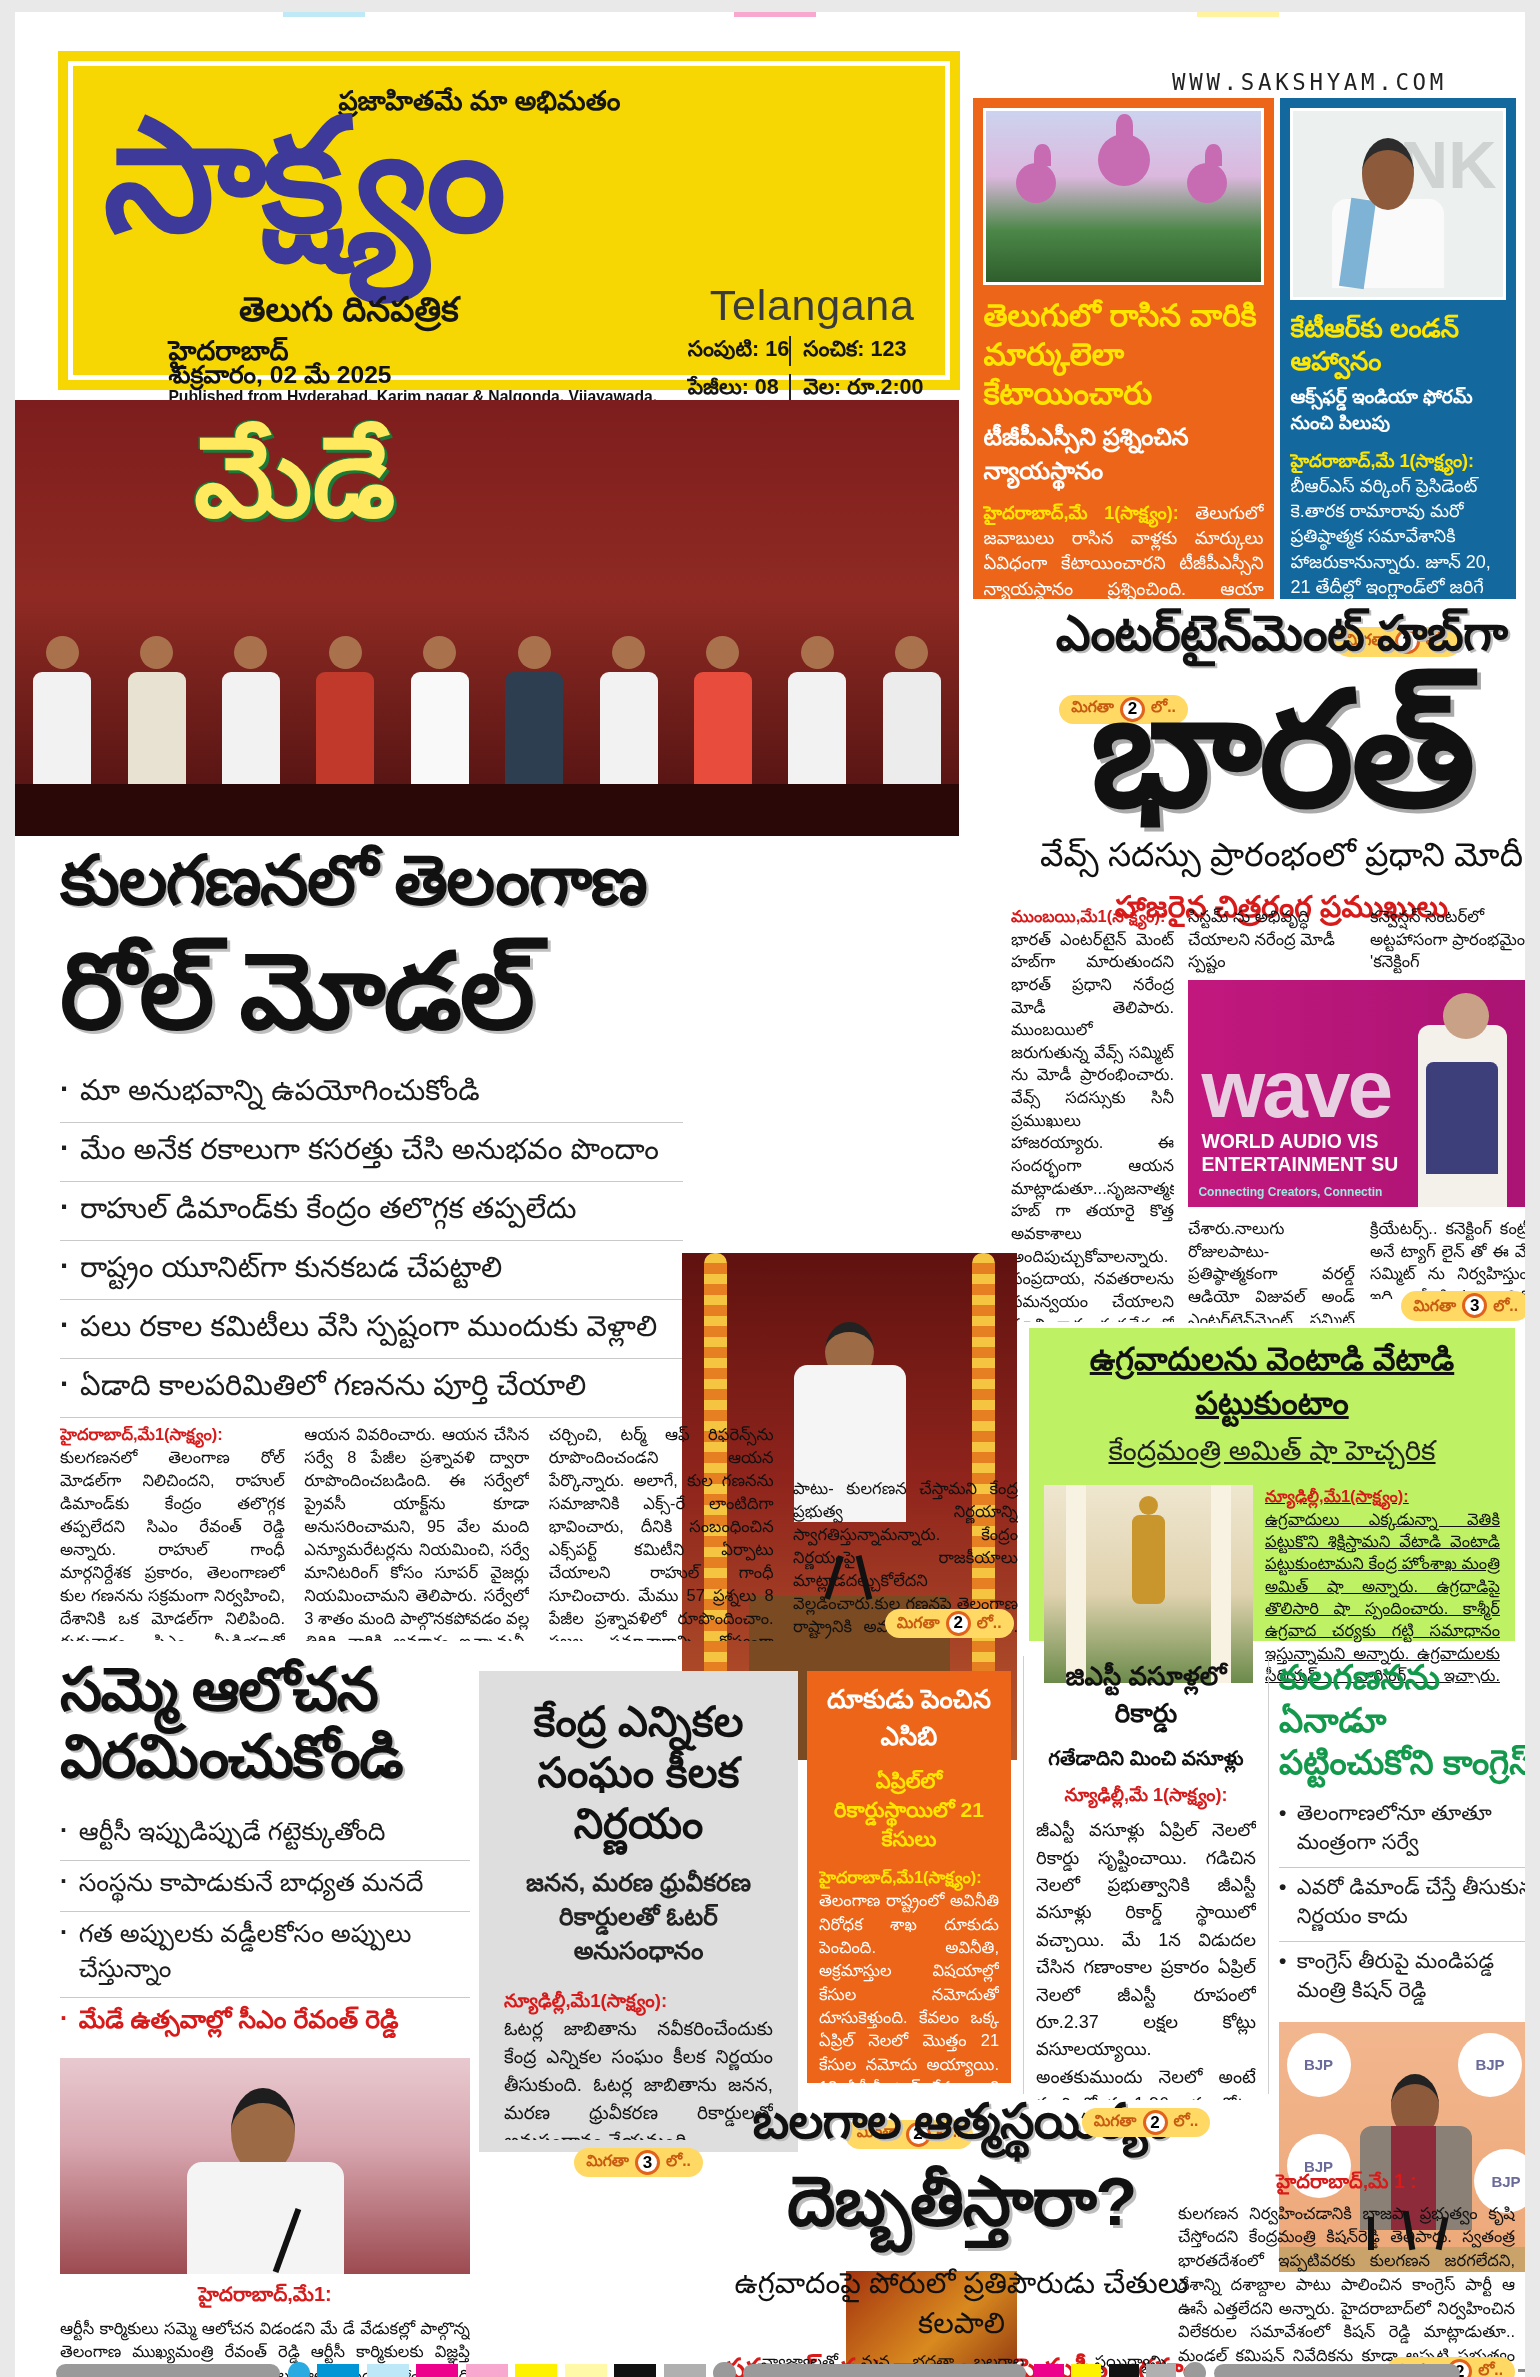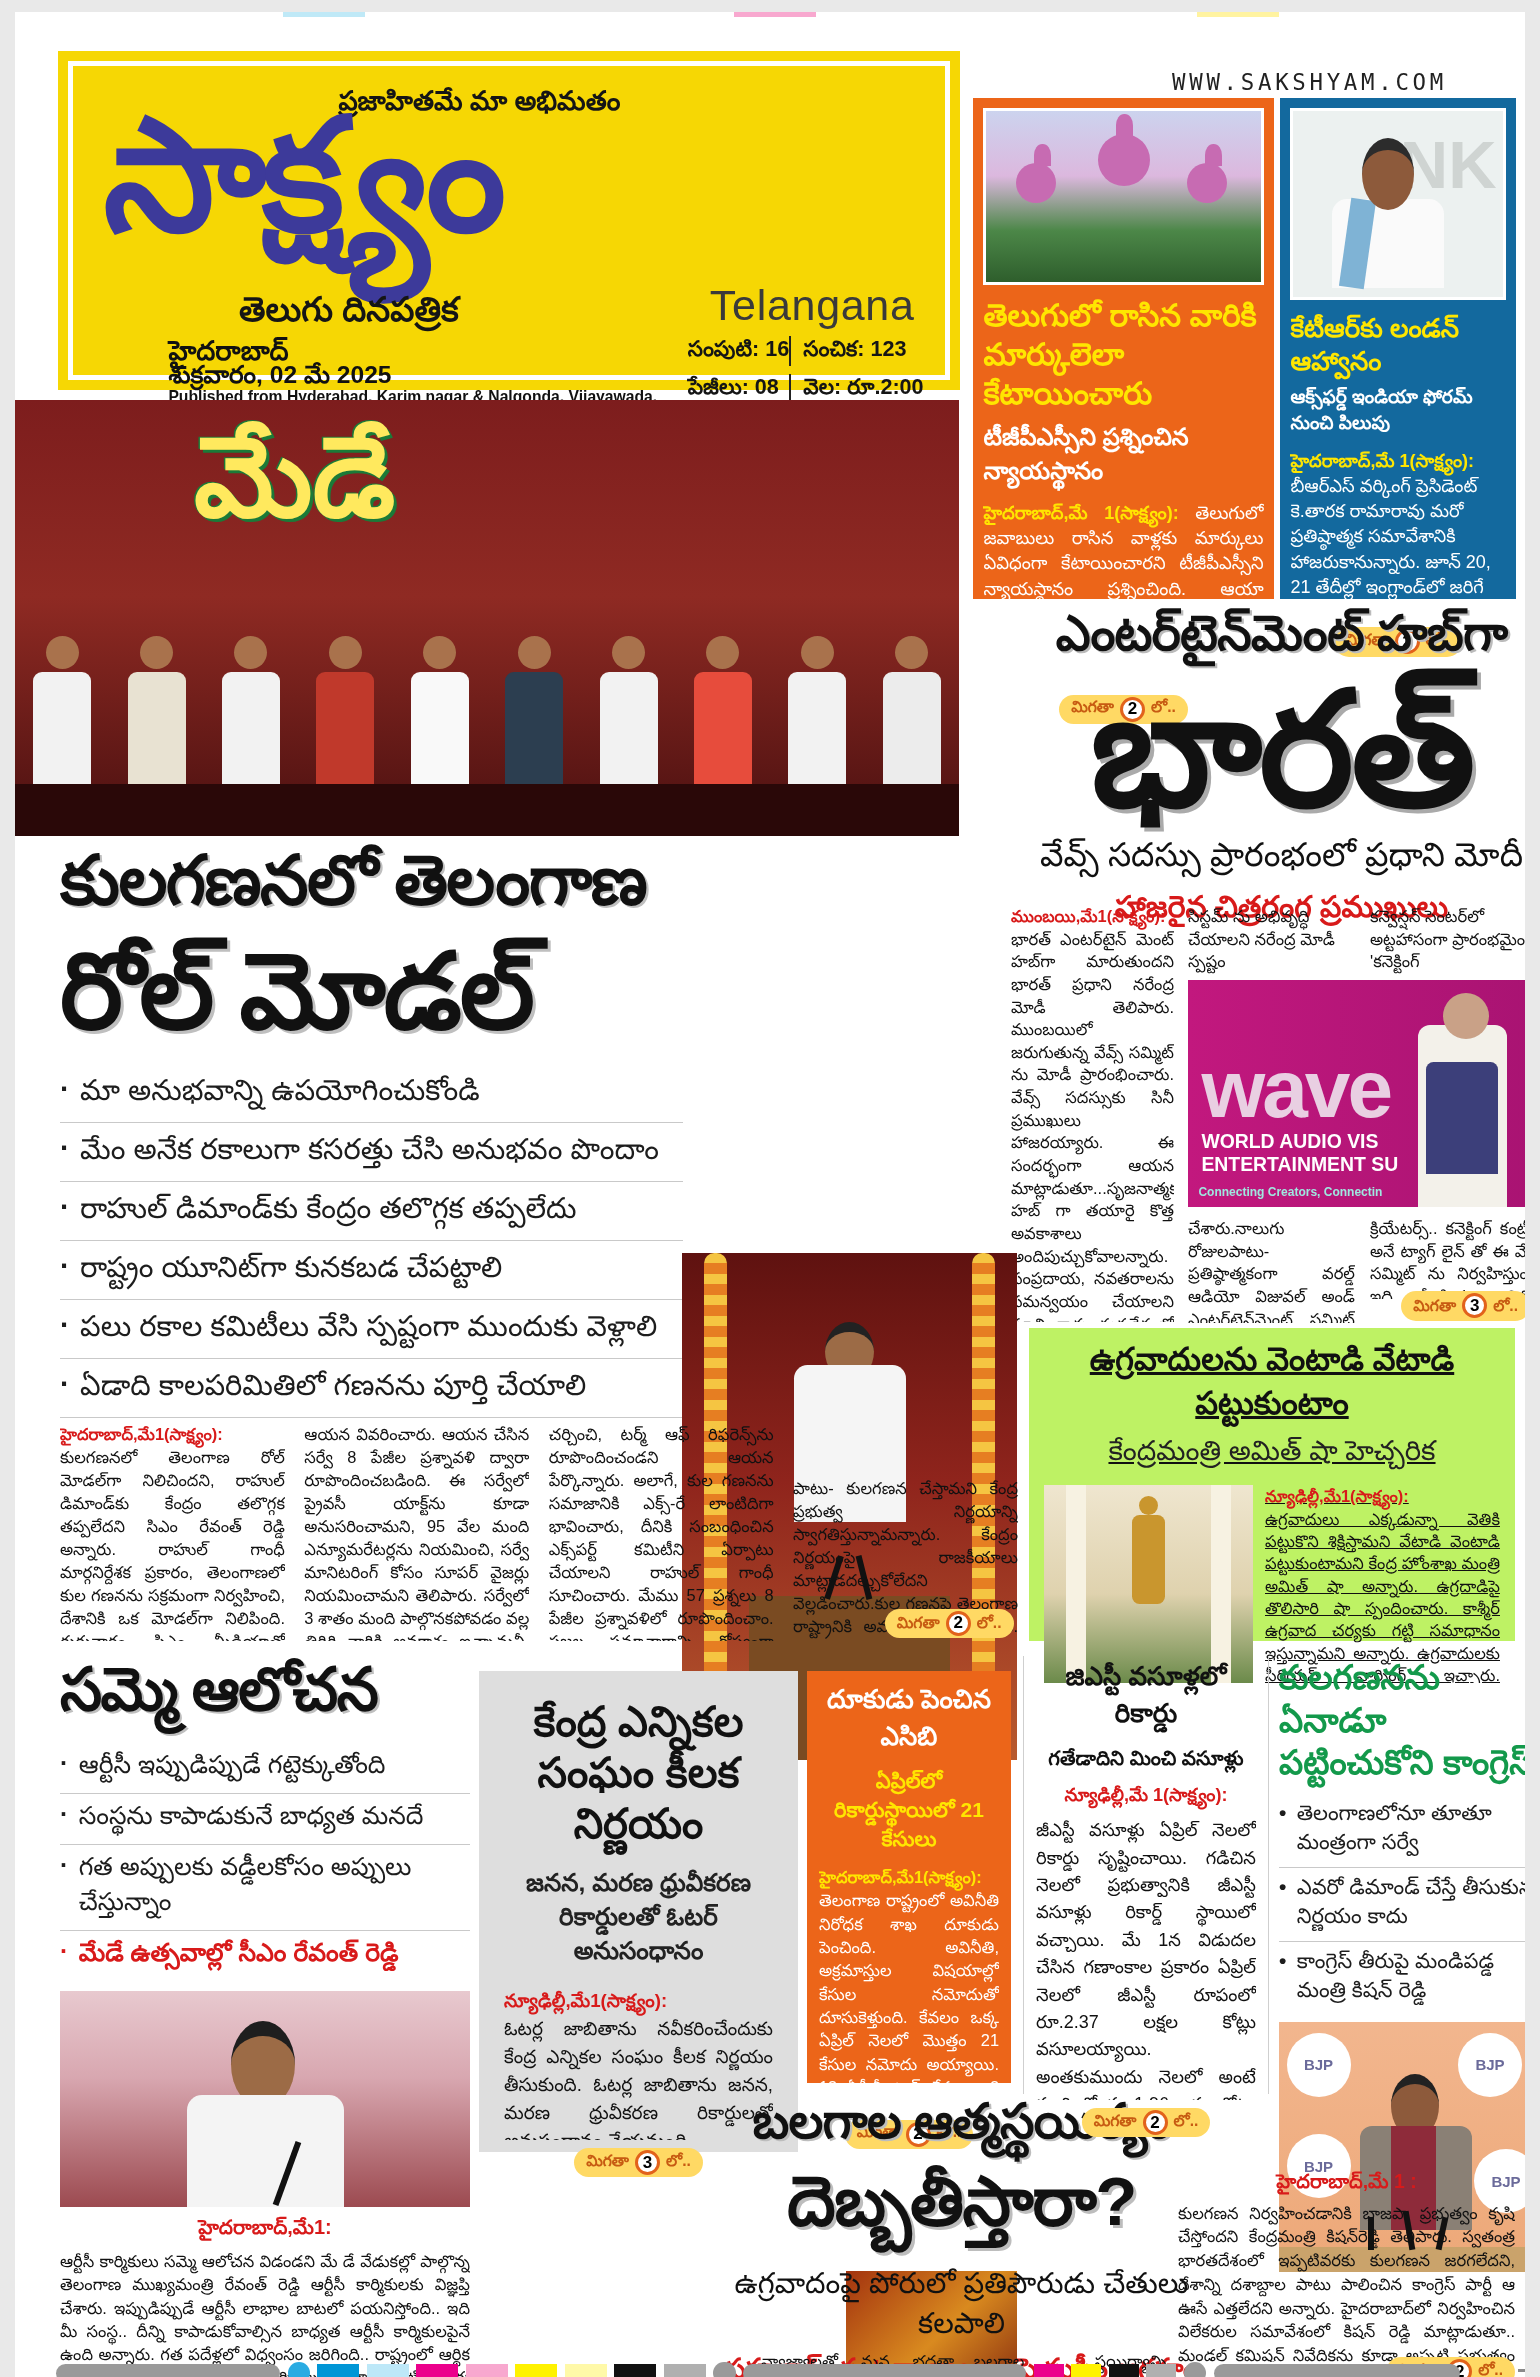--- a/index.html
+++ b/index.html
@@ -397,20 +397,21 @@
       <div class="amit-body">
         <span class="dl">న్యూఢిల్లీ,మే1(సాక్ష్యం):</span><br>
         <span>ఉగ్రవాదులు ఎక్కడున్నా వెతికి పట్టుకొని శిక్షిస్తామని వేటాడి వెంటాడి పట్టుకుంటామని కేంద్ర హోంశాఖ మంత్రి అమిత్ షా అన్నారు. ఉగ్రదాడిపై తొలిసారి షా స్పందించారు. కాశ్మీర్ ఉగ్రవాద చర్యకు గట్టి సమాధానం ఇస్తున్నామని అన్నారు. ఉగ్రవాదులకు సీరియస్ వార్నింగ్ ఇచ్చారు. జమ్మూకాశ్మీర్, పహల్గామ్‌లోని బైసరన్ లోయలో చోటుచేసుకున్న ఉగ్రదాడిపై</span>
         
       </div>
     </div>
   </div>
 
   <div class="abs strike">
     <div class="strike-h">సమ్మె ఆలోచన</div>
+    <div class="strike-h">విరమించుకోండి</div>
     <div class="blist smallb">
       <div class="bitem">
           <span class="dot">·</span>
           <span>ఆర్టీసీ ఇప్పుడిప్పుడే గట్టెక్కుతోంది</span>
         </div>
       <div class="bitem">
           <span class="dot">·</span>
           <span>సంస్థను కాపాడుకునే బాధ్యత మనదే</span>
         </div>
       <div class="bitem">

